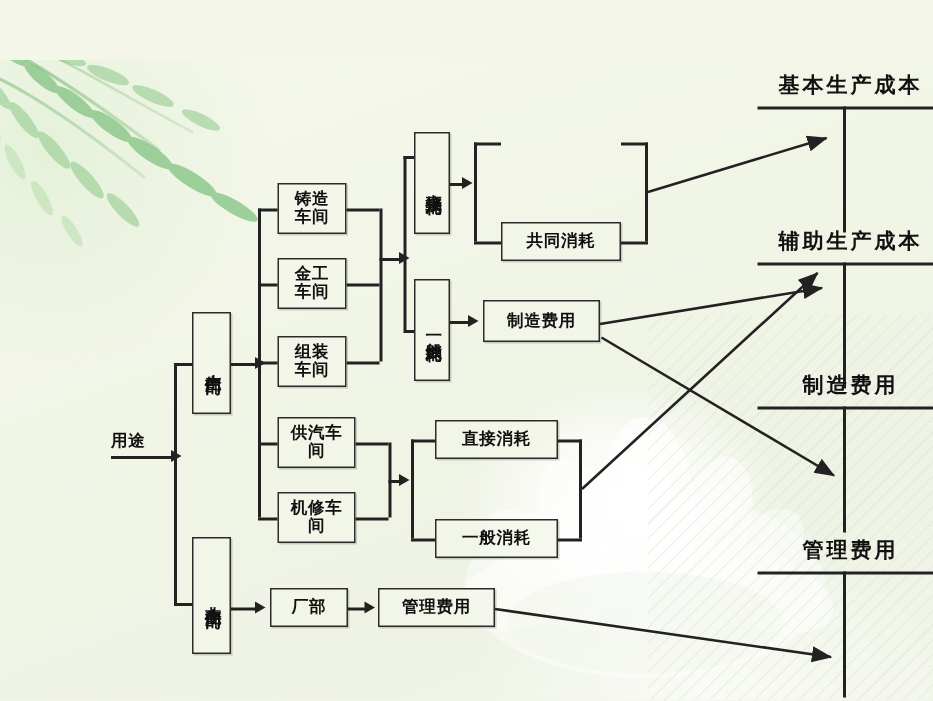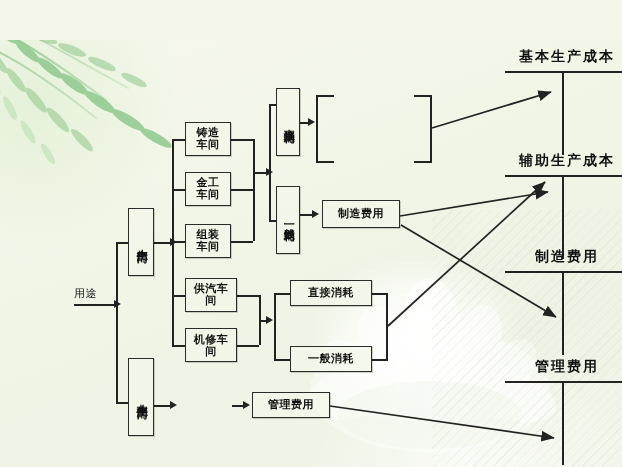--- a/index.html
+++ b/index.html
@@ -46,21 +46,21 @@
     writing-mode:vertical-rl;
     text-orientation:upright;
     letter-spacing:1px;
   }
   .box.two{white-space:pre-line;}
   .ln{position:absolute;background:#222;}
   .h{height:1.5px;}
   .v{width:1.5px;}
   .arrow{position:absolute;width:0;height:0;}
   .arrow.r{border-top:4px solid transparent;border-bottom:4px solid transparent;border-left:7px solid #222;}
-  .lbl{position:absolute;font-size:11px;font-weight:400;color:#111;letter-spacing:.5px;}
+  .lbl{position:absolute;font-size:11px;font-weight:700;color:#111;letter-spacing:.5px;}
   
   .tacct{position:absolute;}
   .tacct .tname{
     position:absolute;left:0;top:0;width:100%;
     text-align:center;font-size:14px;font-weight:700;color:#111;letter-spacing:2px;
     white-space:nowrap;
   }
   .tacct .tbar{position:absolute;left:0;height:2px;background:#222;}
   .tacct .tstem{position:absolute;width:2px;background:#222;}
   svg.diag{position:absolute;left:0;top:0;width:622px;height:467px;pointer-events:none;}
@@ -164,26 +164,28 @@
 车间</div>
 
   <div class="box two" style="left:185px;top:238px;width:52px;height:34px;">供汽车
 间</div>
   <div class="box two" style="left:185px;top:288px;width:52px;height:34px;font-family:Liberation Serif, serif;">机修车
 间</div>
 
   <div class="box v" style="left:276px;top:48px;width:24px;height:68px;">直接消耗</div>
   <div class="box v" style="left:276px;top:146px;width:24px;height:68px;">一般消耗</div>
 
+  <div class="box" style="left:334px;top:108px;width:80px;height:26px;">共同消耗</div>
 
   <div class="box" style="left:322px;top:160px;width:78px;height:28px;">制造费用</div>
 
   <div class="box" style="left:290px;top:240px;width:82px;height:26px;">直接消耗</div>
   <div class="box" style="left:290px;top:306px;width:82px;height:26px;">一般消耗</div>
 
+  <div class="box" style="left:180px;top:352px;width:52px;height:26px;">厂部</div>
   <div class="box" style="left:252px;top:352px;width:78px;height:26px;">管理费用</div>
 
   <div class="ln h" style="left:74px;top:264px;width:42px;"></div>
   <div class="arrow r" style="left:114px;top:260px;"></div>
 
   <div class="ln v" style="left:116px;top:202px;height:160px;"></div>
 
   <div class="ln h" style="left:116px;top:202px;width:12px;"></div>
 
   <div class="ln h" style="left:116px;top:362px;width:12px;"></div>

